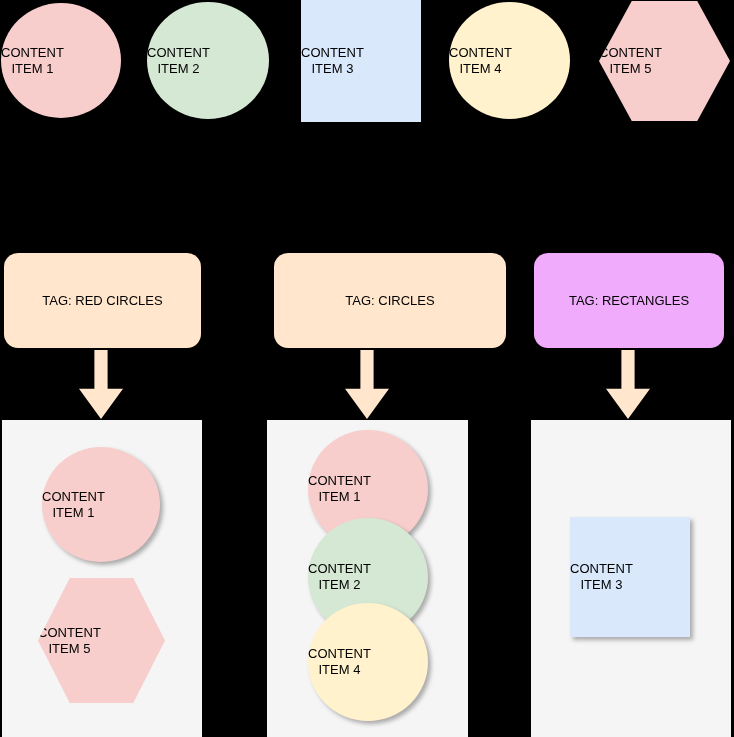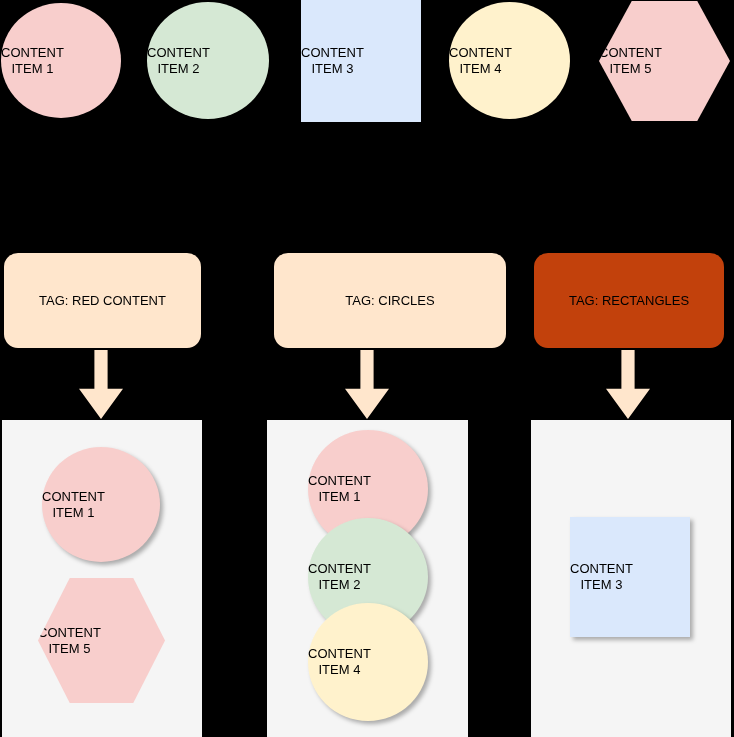--- a/index.html
+++ b/index.html
@@ -73,26 +73,26 @@
   <div class="shape circle ti-4" style="background: rgb(255, 242, 204);">
     <span>CONTENT
 ITEM 4</span>
   </div>
   <div class="shape hexagon ti-5" style="background: rgb(248, 206, 204);">
     <span>CONTENT
 ITEM 5</span>
   </div>
 
   <div class="tag tag-1" style="background: rgb(255, 230, 204);">
-    <span>TAG: RED CONTENT</span>
+    <span>TAG: RED CIRCLES</span>
   </div>
   <div class="tag tag-2" style="background: rgb(255, 230, 204);">
     <span>TAG: CIRCLES</span>
   </div>
-  <div class="tag tag-3" style="background: #c2410c;">
+  <div class="tag tag-3" style="background: #f0abfc;">
     <span>TAG: RECTANGLES</span>
   </div>
 
   <div class="arrow arrow-1" style="background: rgb(255, 230, 204);"></div>
   <div class="arrow arrow-2" style="background: rgb(255, 230, 204);"></div>
   <div class="arrow arrow-3" style="background: rgb(255, 230, 204);"></div>
 
   <div class="group group-1">
     <div class="shape circle g1-circle" style="background: rgb(248, 206, 204);">
       <span>CONTENT

